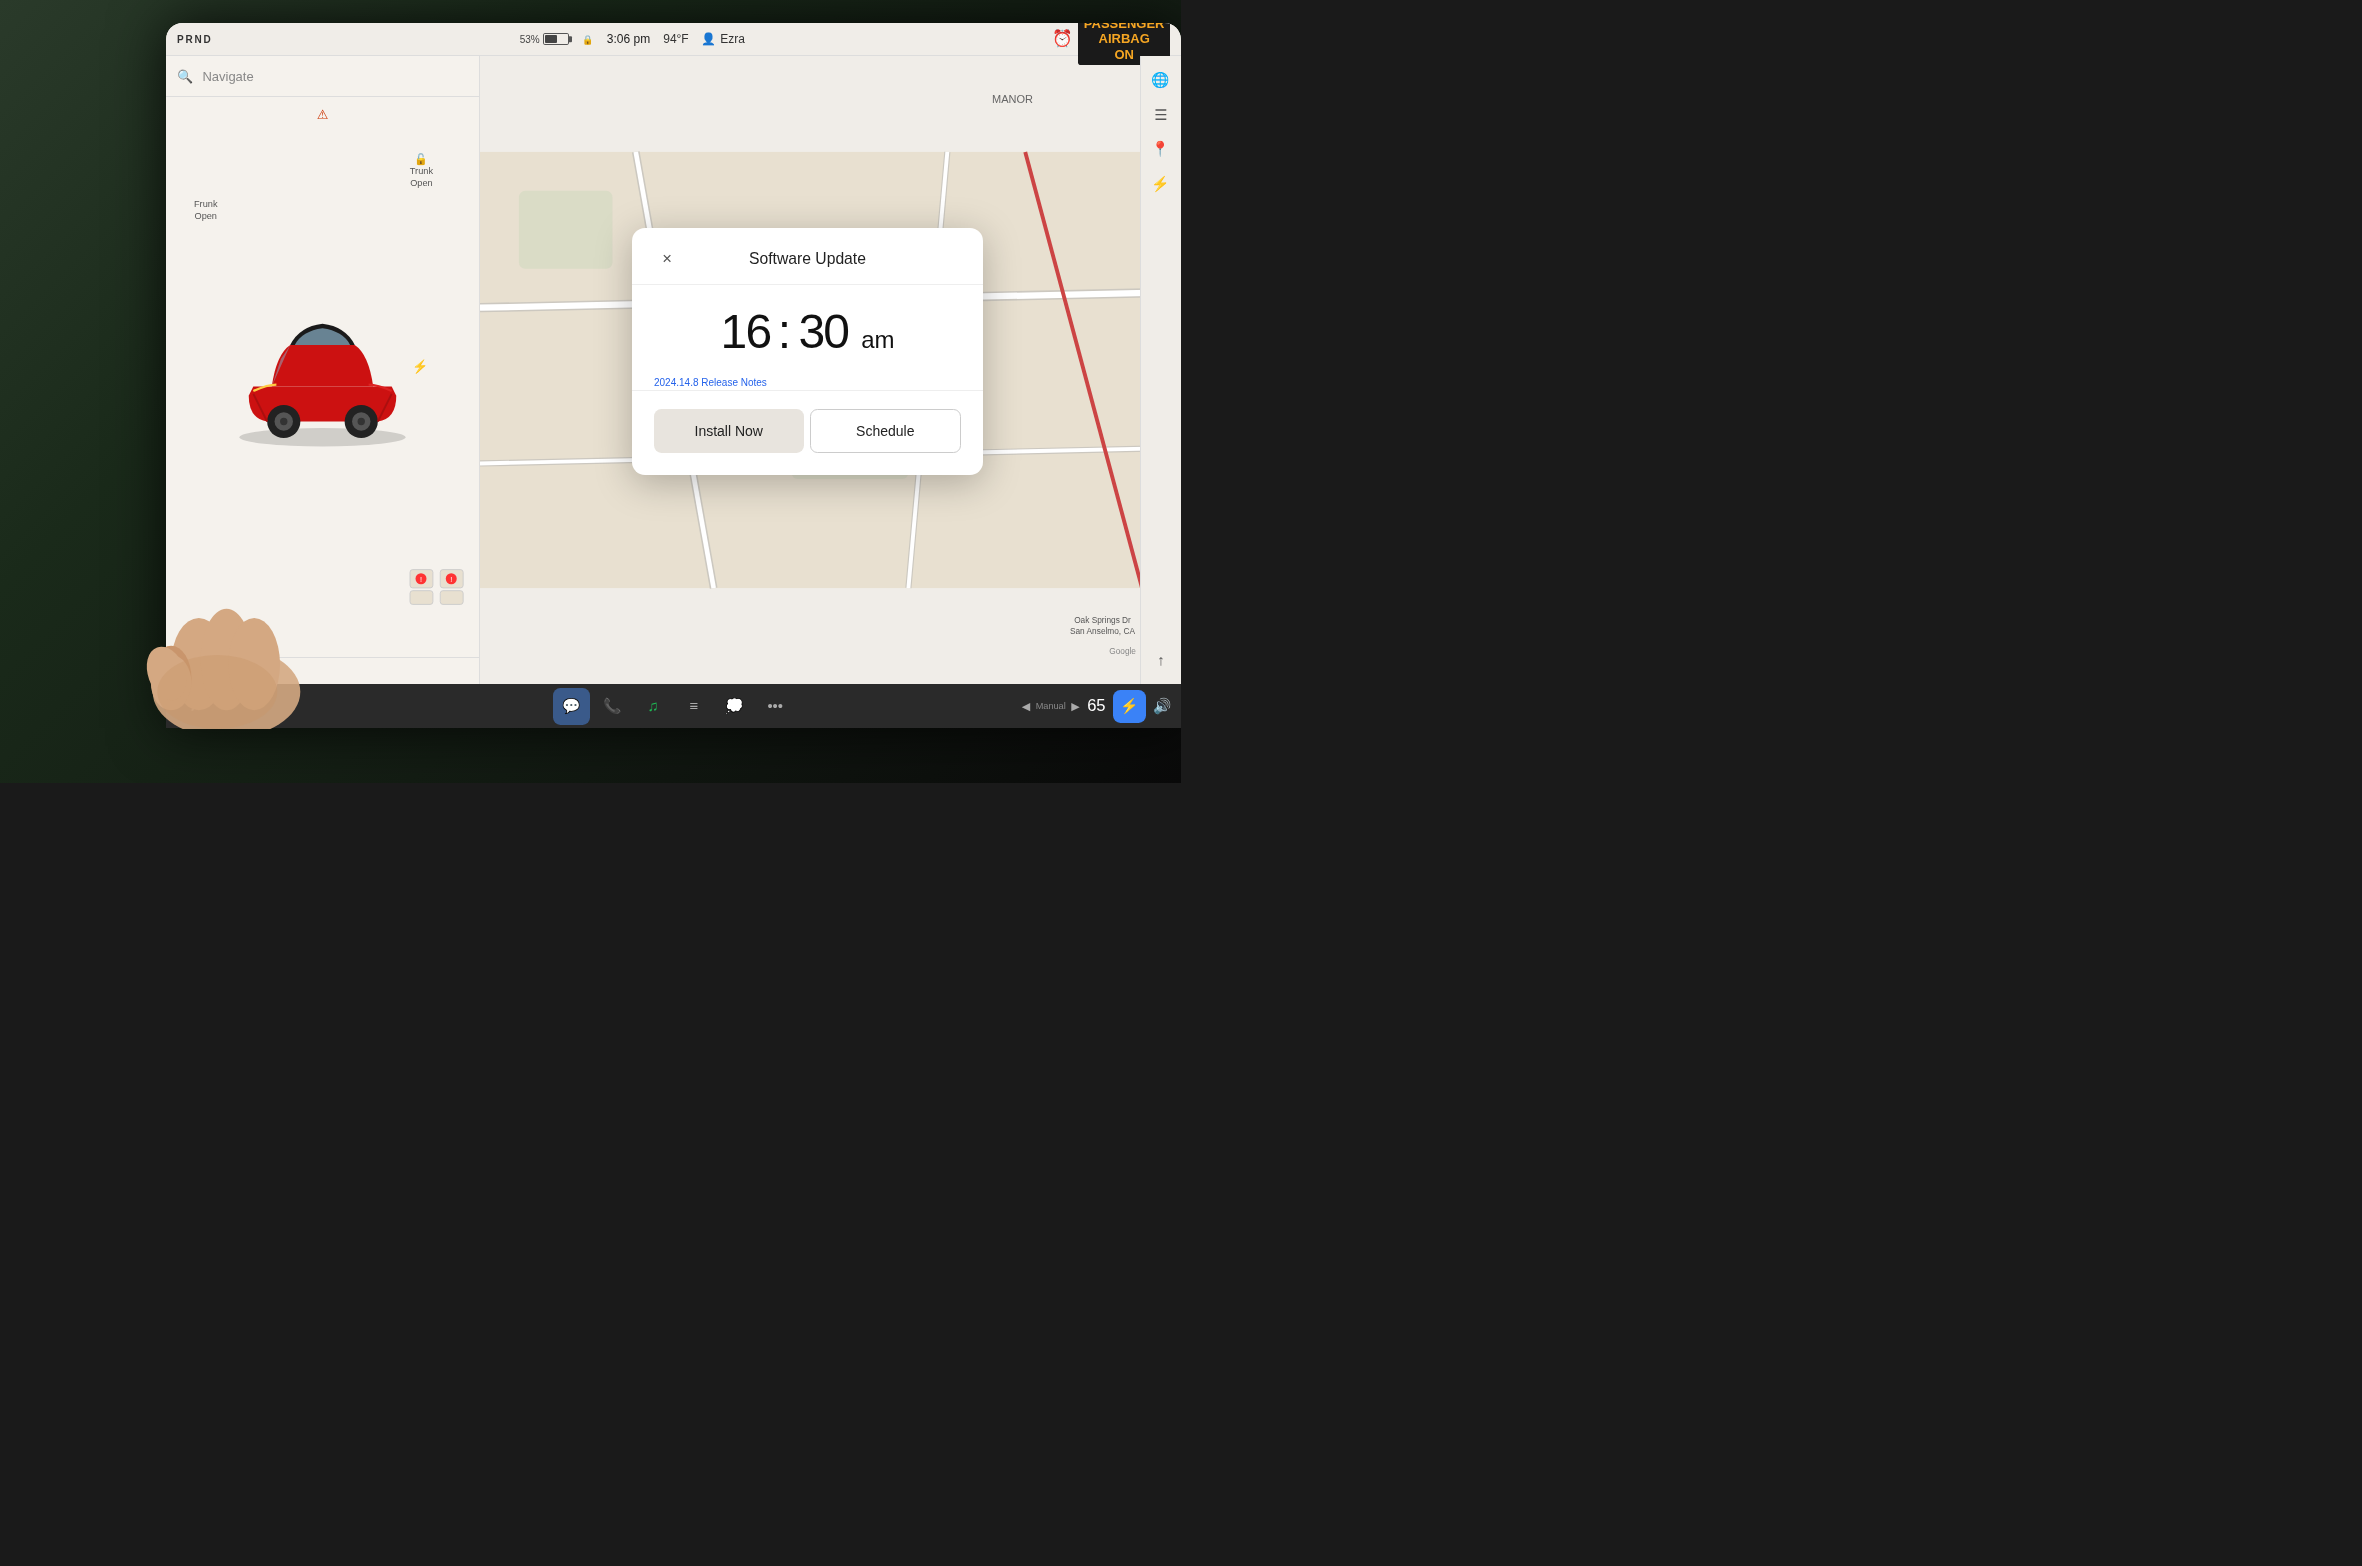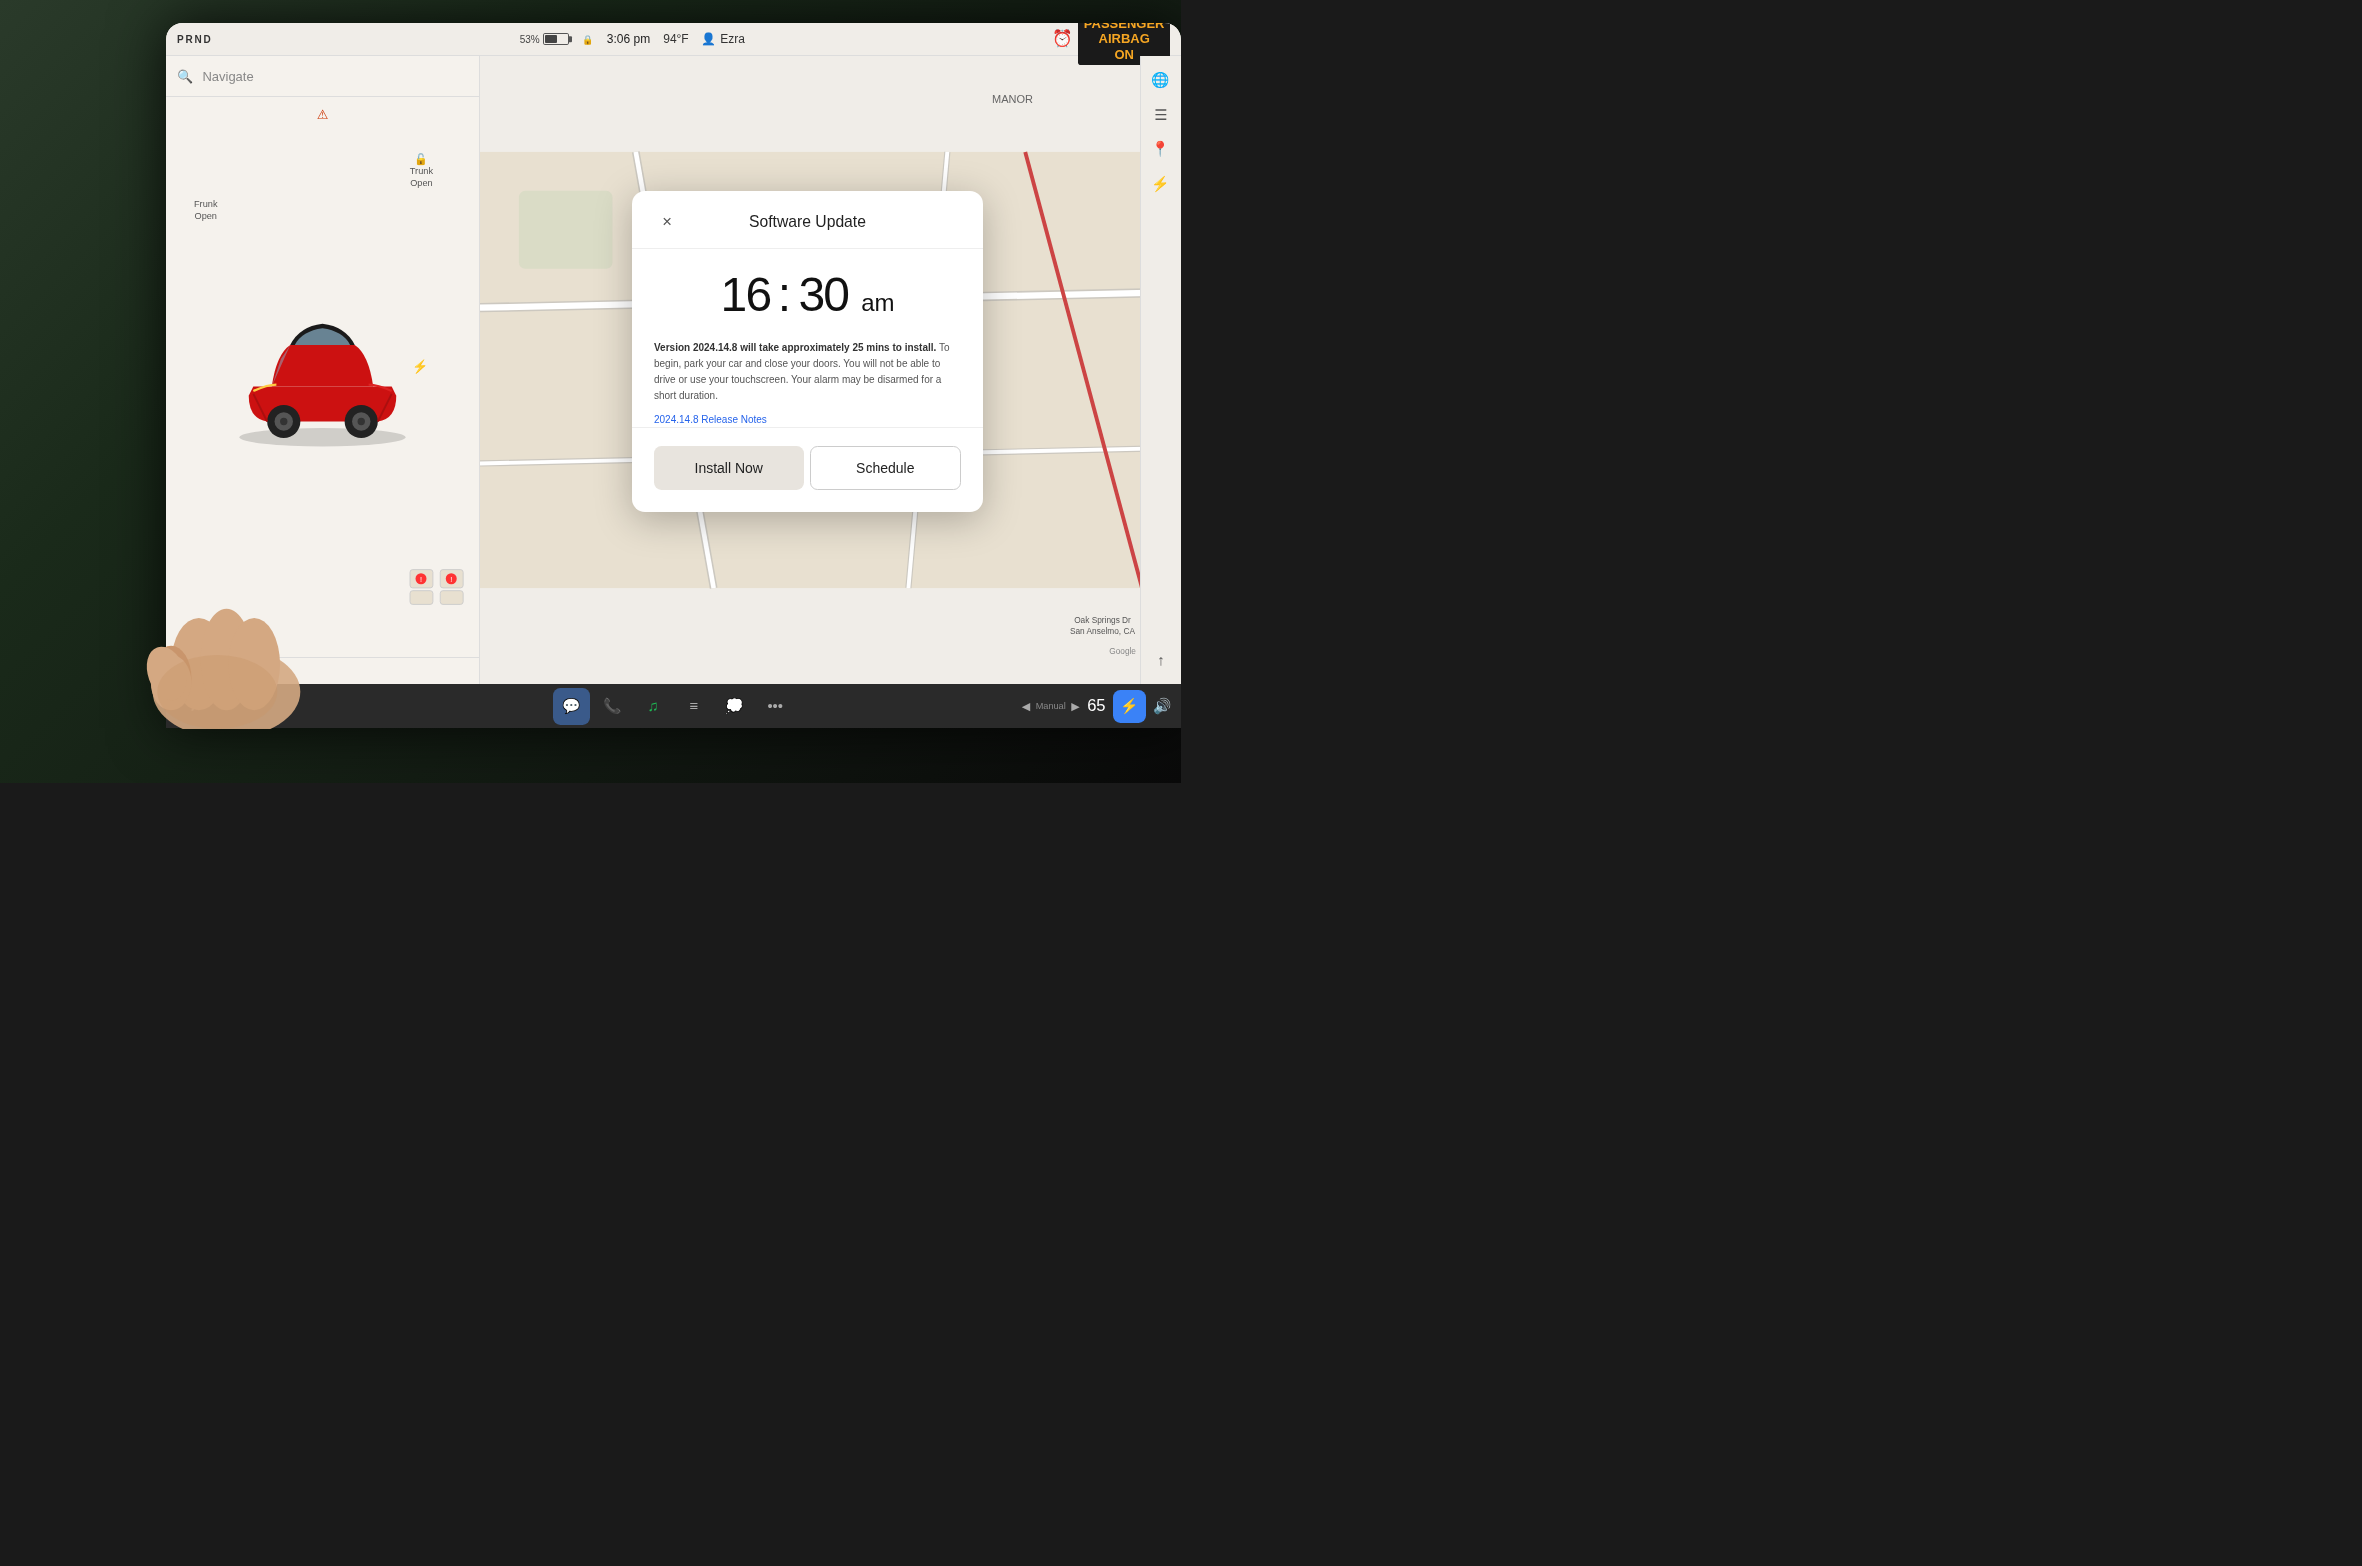--- a/index.html
+++ b/index.html
@@ -714,24 +714,20 @@
 
           <div class="modal-divider"></div>
 
           <div class="schedule-time">
             <span class="time-hours">16</span>
             <span class="time-colon">:</span>
             <span class="time-minutes">30</span>
             <span class="time-ampm">am</span>
           </div>
 
-          <p class="modal-description">
-            <strong>Version 2024.14.8 will take approximately 25 mins to install.</strong>
-            <span> To begin, park your car and close your doors. You will not be able to drive or use your touchscreen. Your alarm may be disarmed for a short duration.</span>
-          </p>
 
           <a class="release-notes-link" href="#">2024.14.8 Release Notes</a>
 
           <div class="modal-divider2"></div>
 
           <div class="modal-buttons">
             <button class="btn-install">Install Now</button>
             <button class="btn-schedule">Schedule</button>
           </div>
 

